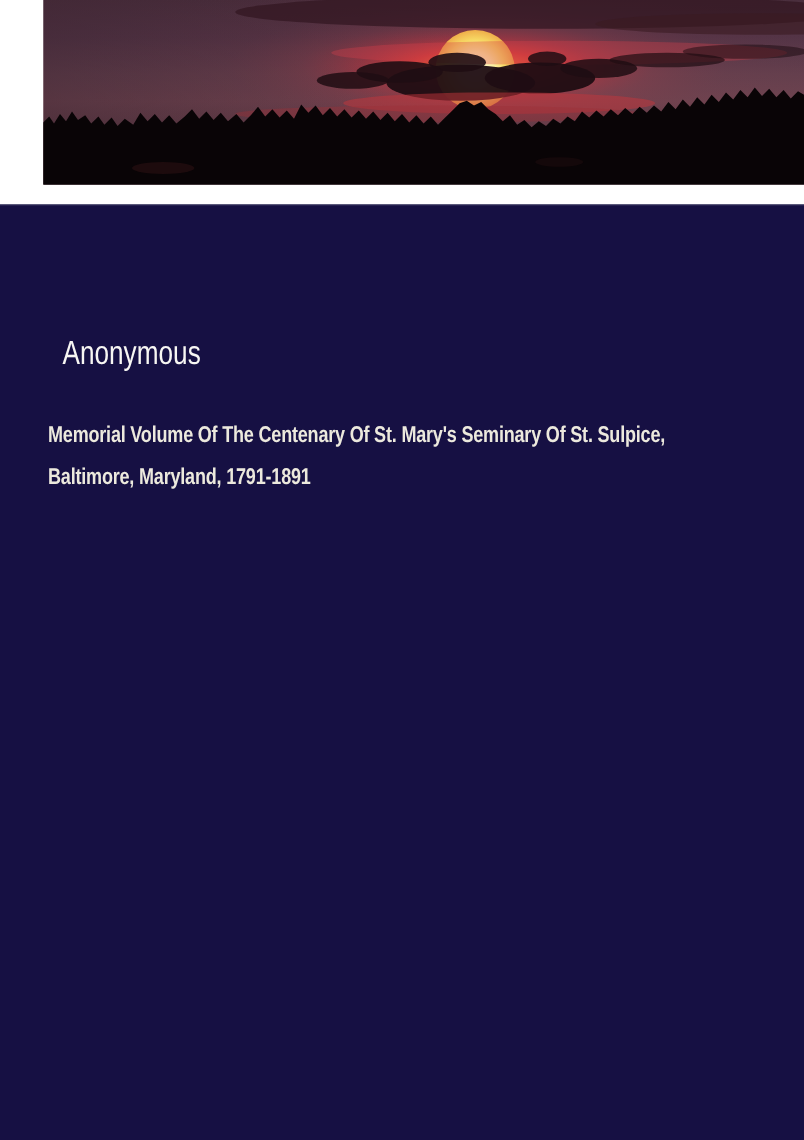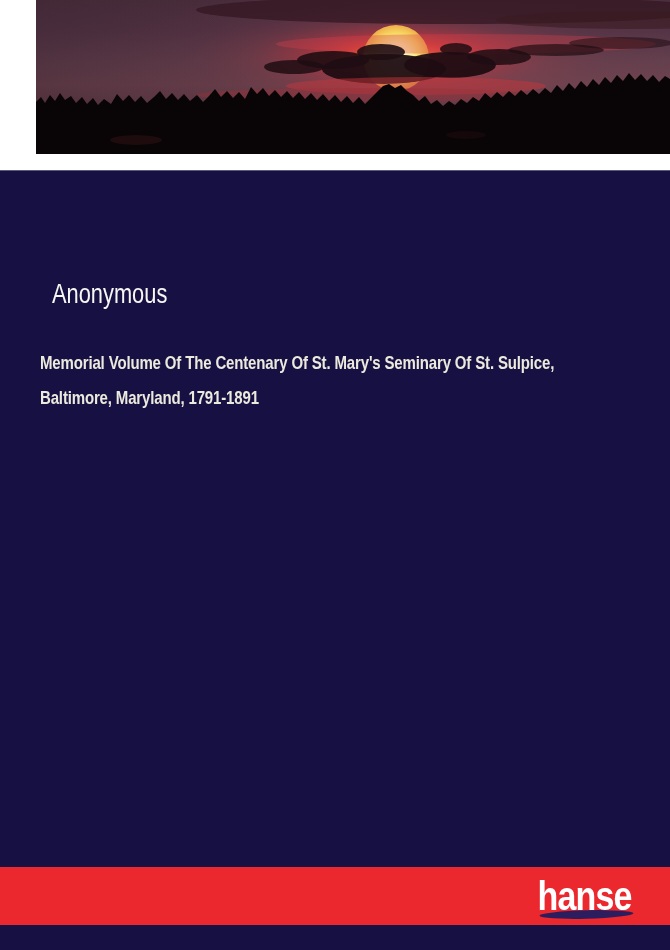--- a/index.html
+++ b/index.html
@@ -143,21 +143,15 @@
 
   <div class="navy">
 
     <div class="author">Anonymous</div>
 
     <div class="title">
       <div class="title-line">Memorial Volume Of The Centenary Of St. Mary's Seminary Of St. Sulpice,</div>
       <div class="title-line">Baltimore, Maryland, 1791-1891</div>
     </div>
 
-    <div class="band">
-      <span class="logo-text">hanse</span>
-      <svg class="swoosh" viewBox="0 0 97 11" preserveAspectRatio="none">
-        <ellipse cx="48.5" cy="5.5" rx="47" ry="4.2" transform="rotate(-1.5 48.5 5.5)" style="fill: var(--logo-swoosh, #2c1e5e);"></ellipse>
-      </svg>
-    </div>
 
   </div>
 </div>
 
 </body></html>

